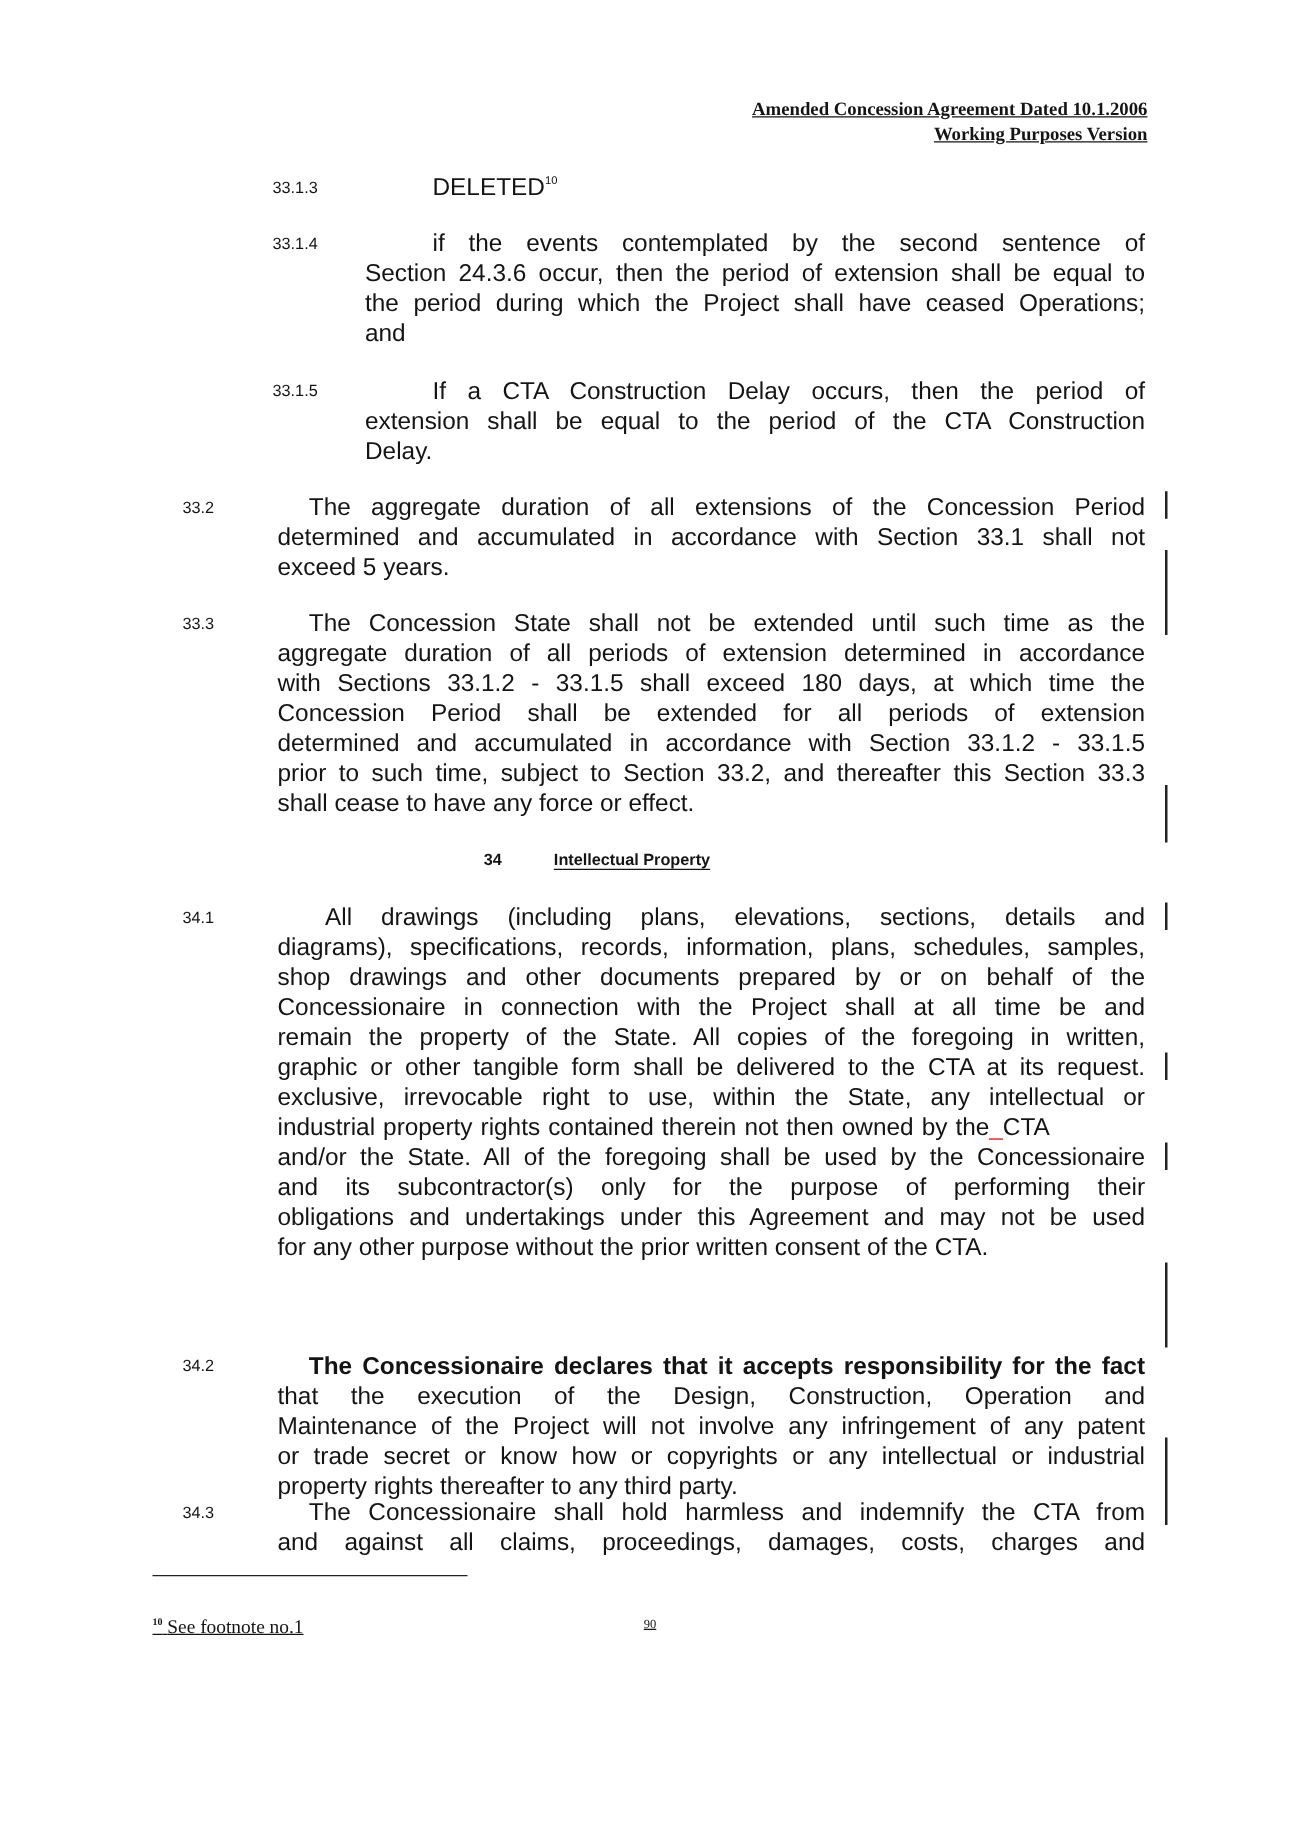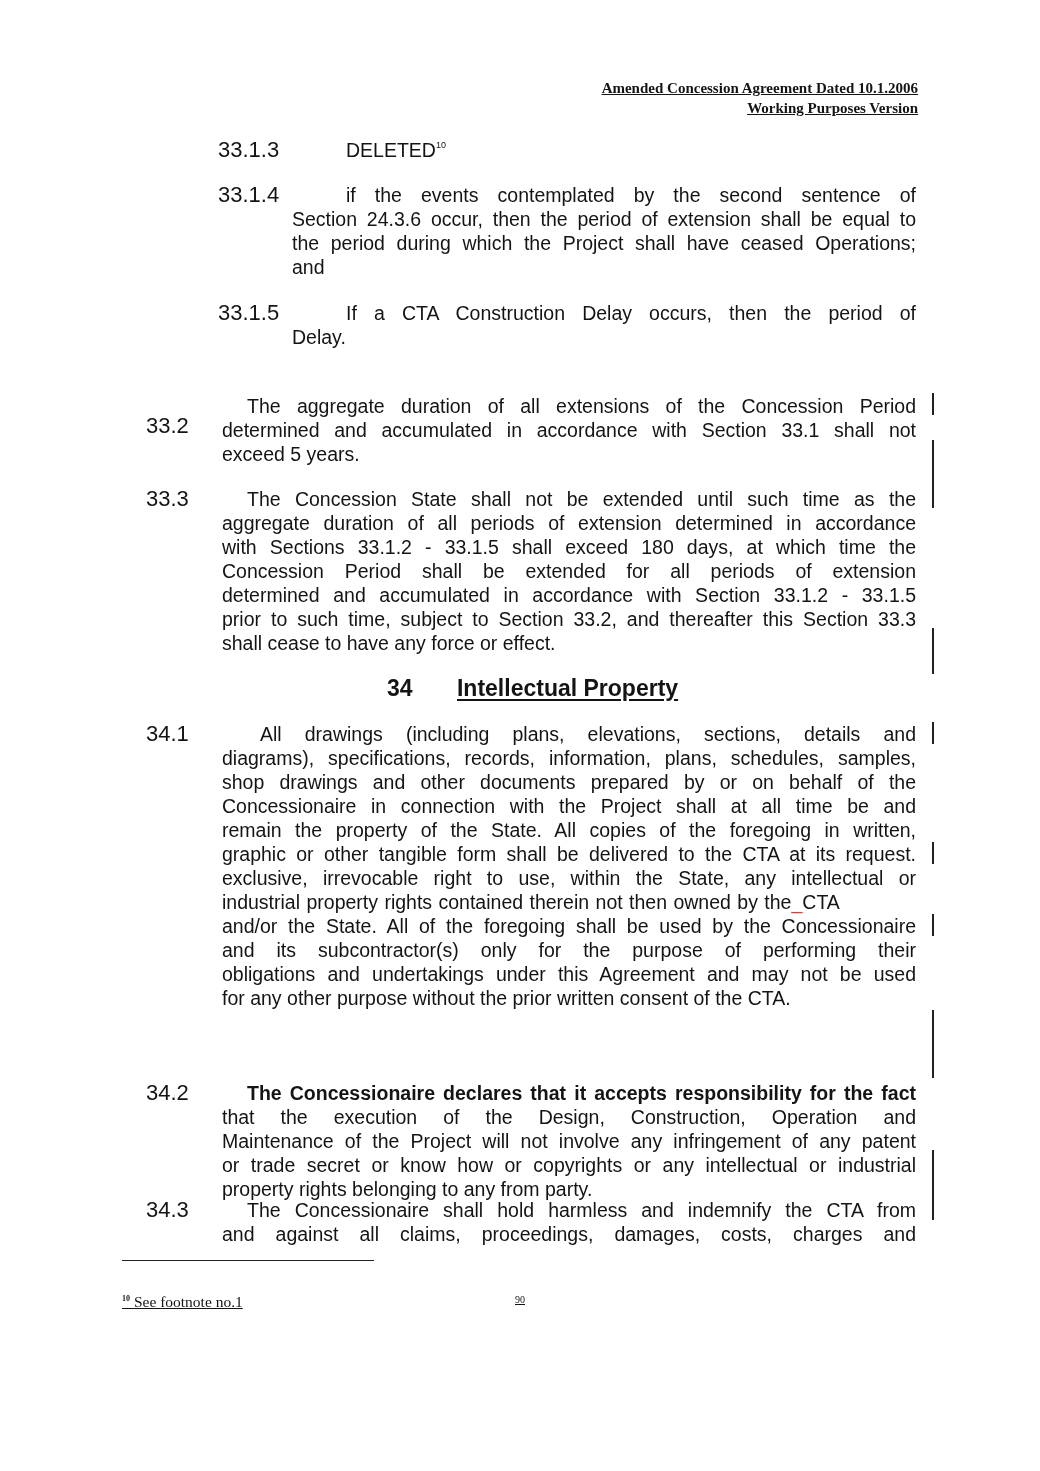--- a/index.html
+++ b/index.html
@@ -11,27 +11,27 @@
       color: #141414;
     }
     .serif { font-family: "Liberation Serif", "DejaVu Serif", serif; text-decoration: underline; }
     .sans { font-family: "Liberation Sans", "DejaVu Sans", sans-serif; }
 
     .header {
       position: absolute; right: 122px; top: 78px;
       text-align: right; font-weight: bold; font-size: 15px; line-height: 20px;
     }
     .block { position: absolute; font-size: 19.5px; line-height: 24px; }
-    .num { position: absolute; font-size: 22px; line-height: 24px; }
+    .num { position: absolute; font-size: 13px; line-height: 24px; }
     .line { display: block; height: 24px; white-space: nowrap; }
     .just { text-align: justify; text-align-last: justify; }
     .left { text-align: center; text-align-last: left; }
     sup.fn { font-size: 9px; vertical-align: 9px; line-height: 0; }
 
-    .heading { position: absolute; top: 676px; font-size: 23px; font-weight: bold; line-height: 24px; text-align: right; }
+    .heading { position: absolute; top: 676px; font-size: 13px; font-weight: bold; line-height: 24px; text-align: right; }
     .heading .title { text-decoration: underline; text-underline-offset: 3px; }
 
     .red-mark { color: #e53935; }
 
     .change-bar {
       position: absolute; left: 932px; width: 2px; background: #222;
     }
     .footnote-rule {
       position: absolute; left: 122px; top: 1260px; width: 252px; height: 1px; background: #222;
     }
@@ -56,24 +56,25 @@
 <div class="block sans" style="left:292px; top:183px; width:624px;">
   <span class="line just" style="padding-left:54px;">if the events contemplated by the second sentence of</span>
   <span class="line just">Section 24.3.6 occur, then the period of extension shall be equal to</span>
   <span class="line just">the period during which the Project shall have ceased Operations;</span>
   <span class="line left">and</span>
 </div>
 
 <div class="num sans" style="left:218px; top:301px;">33.1.5</div>
 <div class="block sans" style="left:292px; top:301px; width:624px;">
   <span class="line just" style="padding-left:54px;">If a CTA Construction Delay occurs, then the period of</span>
+  <span class="line just">extension shall be equal to the period of the CTA Construction</span>
   <span class="line left">Delay.</span>
 </div>
 
-<div class="num sans" style="left:146px; top:394px;margin-top:20px;">33.2</div>
+<div class="num sans" style="left:146px; top:394px;">33.2</div>
 <div class="block sans" style="left:222px; top:394px; width:694px;">
   <span class="line just" style="padding-left:25px;">The aggregate duration of all extensions of the Concession Period</span>
   <span class="line just">determined and accumulated in accordance with Section 33.1 shall not</span>
   <span class="line left">exceed 5 years.</span>
 </div>
 
 <div class="num sans" style="left:146px; top:487px;">33.3</div>
 <div class="block sans" style="left:222px; top:487px; width:694px;">
   <span class="line just" style="padding-left:25px;">The Concession State shall not be extended until such time as the</span>
   <span class="line just">aggregate duration of all periods of extension determined in accordance</span>
@@ -107,21 +108,21 @@
   <span class="line just">obligations and undertakings under this Agreement and may not be used</span>
   <span class="line left">for any other purpose without the prior written consent of the CTA.</span>
 </div>
 
 <div class="num sans" style="left:146px; top:1081px;">34.2</div>
 <div class="block sans" style="left:222px; top:1081px; width:694px;">
   <span class="line just" style="padding-left:25px;font-weight:bold;">The Concessionaire declares that it accepts responsibility for the fact</span>
   <span class="line just">that the execution of the Design, Construction, Operation and</span>
   <span class="line just">Maintenance of the Project will not involve any infringement of any patent</span>
   <span class="line just">or trade secret or know how or copyrights or any intellectual or industrial</span>
-  <span class="line left">property rights belonging to any from party.</span>
+  <span class="line left">property rights thereafter to any third party.</span>
 </div>
 
 <div class="num sans" style="left:146px; top:1198px;">34.3</div>
 <div class="block sans" style="left:222px; top:1198px; width:694px;">
   <span class="line just" style="padding-left:25px;">The Concessionaire shall hold harmless and indemnify the CTA from</span>
   <span class="line just">and against all claims, proceedings, damages, costs, charges and</span>
 </div>
 
 <div class="change-bar" style="top:393px; height:22px;"></div>
 <div class="change-bar" style="top:440px; height:68px;"></div>

